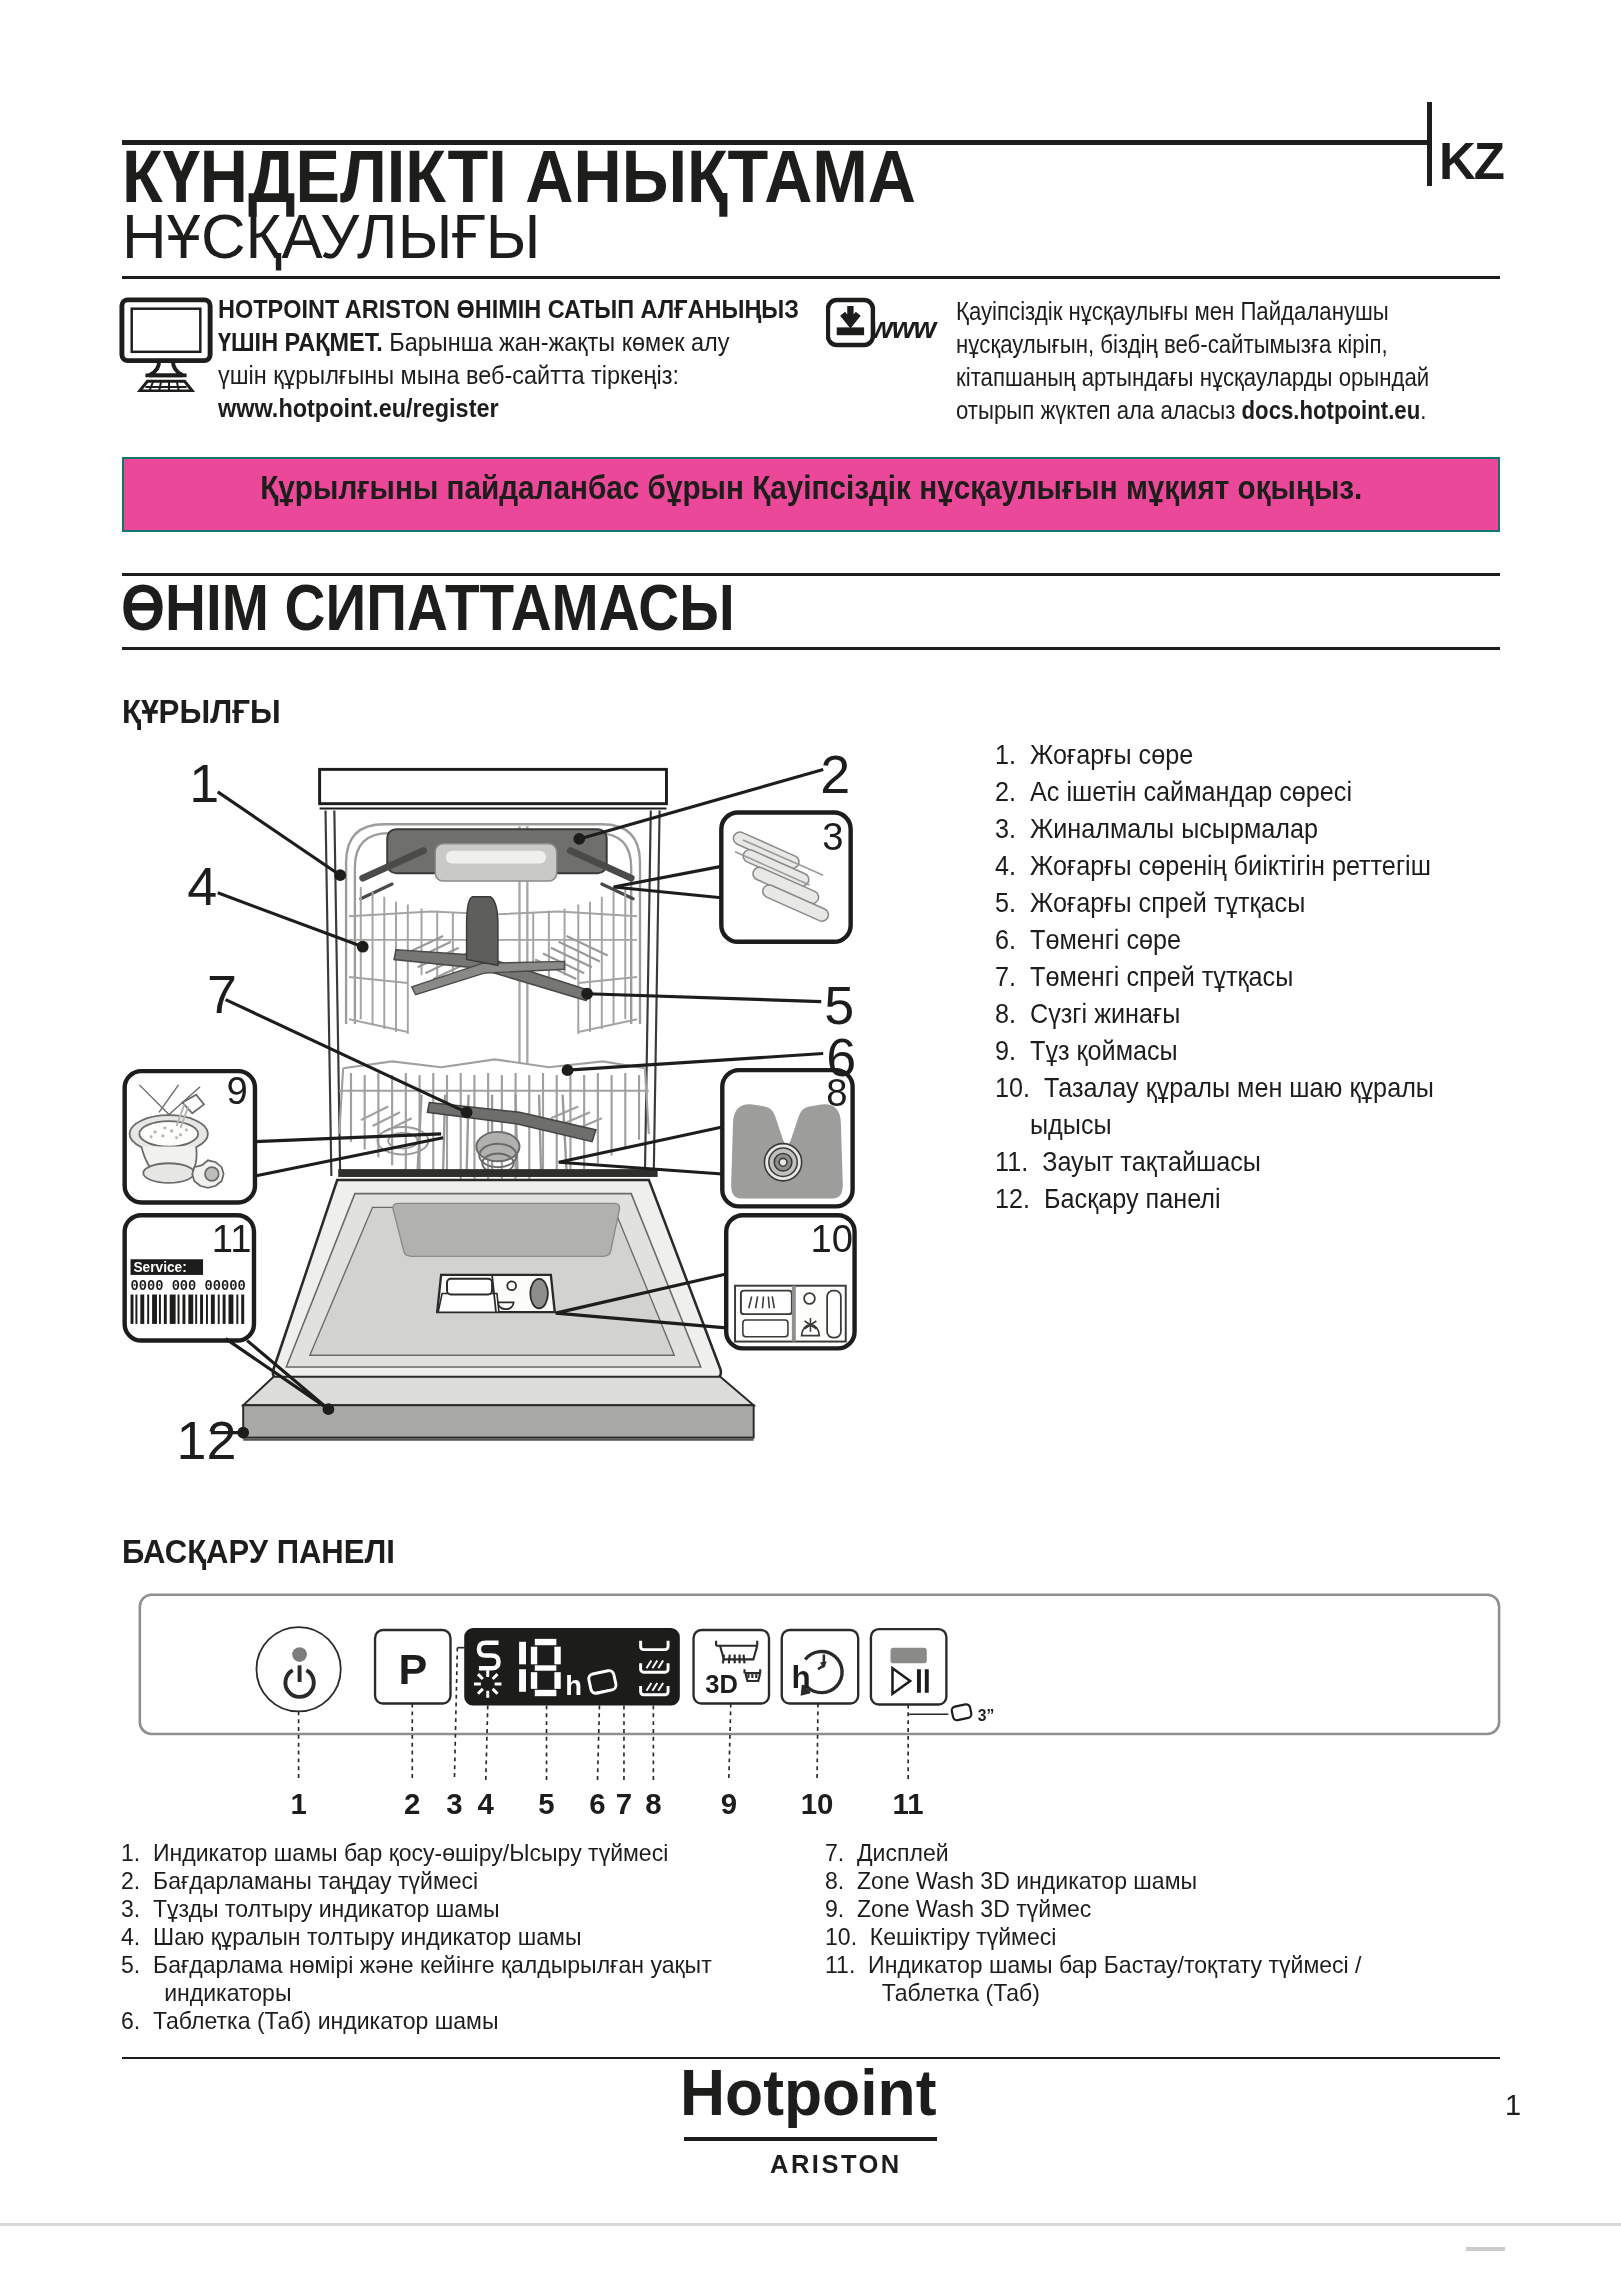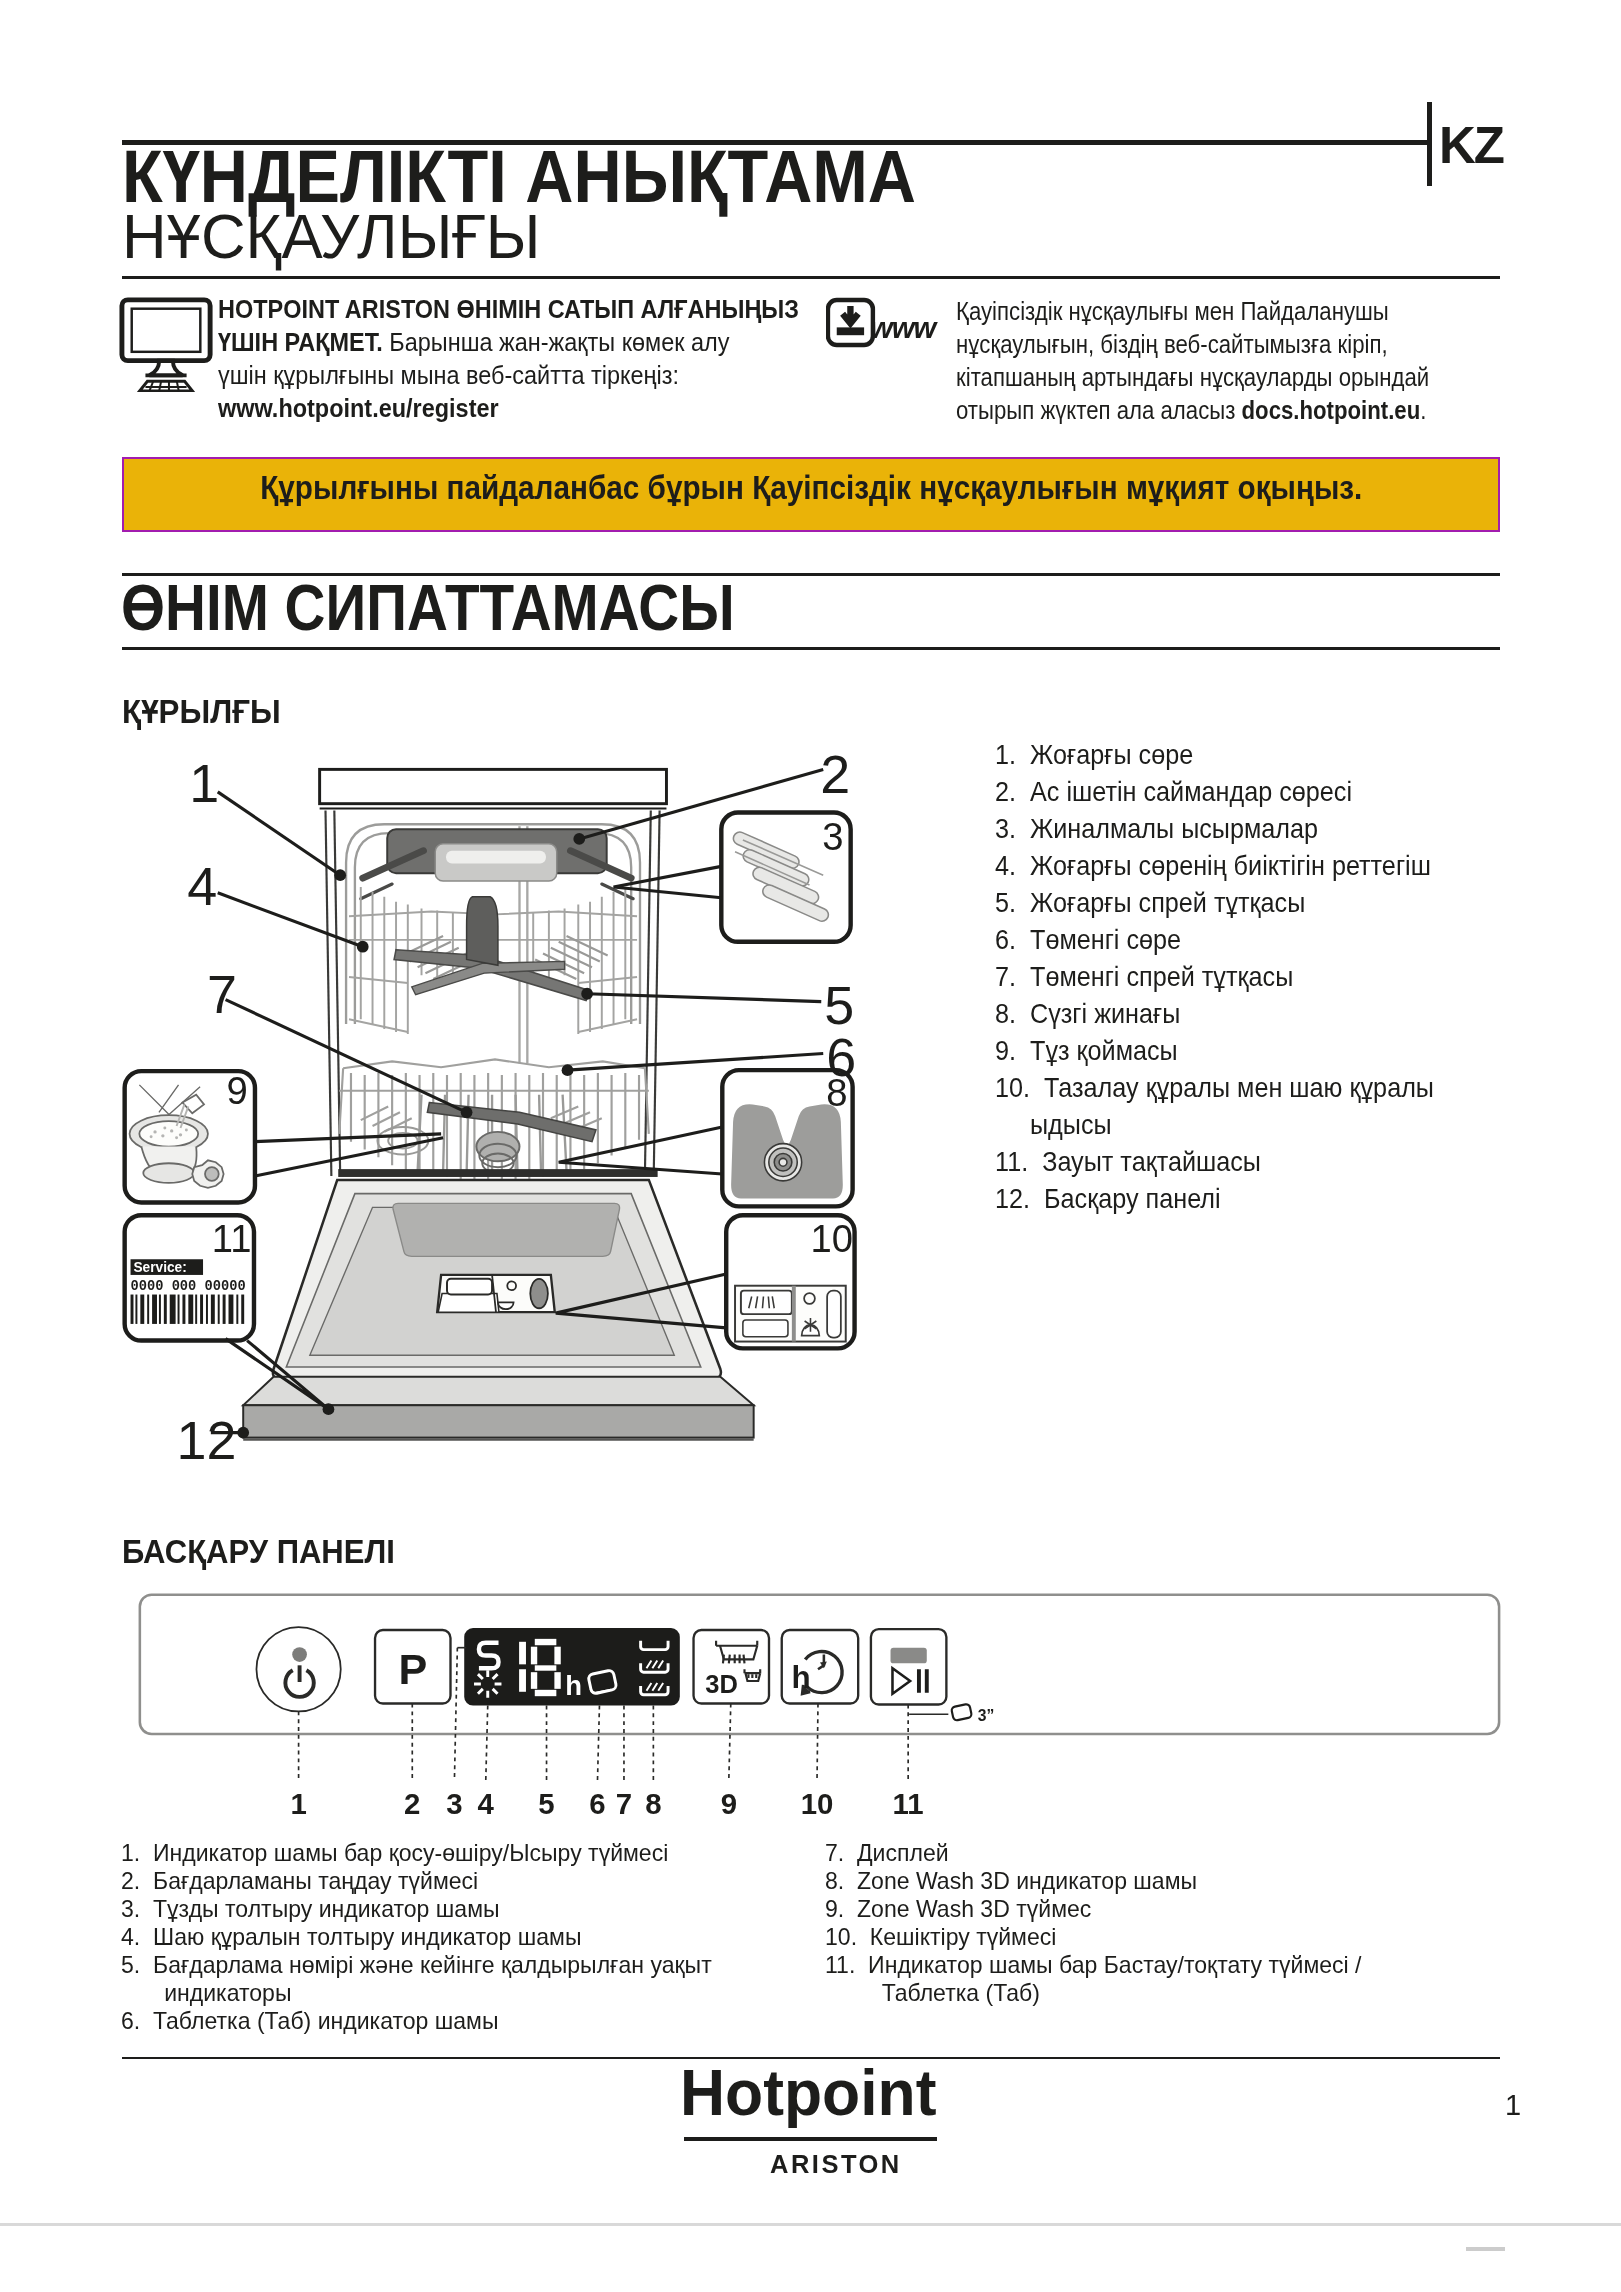--- a/index.html
+++ b/index.html
@@ -6,21 +6,21 @@
   body{width:1621px;height:2293px;position:relative;background:#ffffff;
        font-family:"Liberation Sans", sans-serif;color:#1d1d1b;}
   .abs{position:absolute;}
   .b{font-weight:bold;}
 </style>
 </head>
 <body>
 
 <div class="abs" style="left:1427px;top:102px;width:4.9px;height:84px;background:#1d1d1b;"></div>
 
-<div class="abs b" style="left:1439px;top:120px;font-size:51px;line-height:1;letter-spacing:-2px;">KZ</div>
+<div class="abs b" style="left:1439px;top:136px;font-size:51px;line-height:1;letter-spacing:-2px;">KZ</div>
 
 <div class="abs" style="left:122px;top:140px;width:1308px;height:4.9px;background:#1d1d1b;"></div>
 
 <div class="abs b" style="left:122px;top:140px;font-size:74px;line-height:1;transform:scaleX(0.901);transform-origin:0 0;white-space:nowrap;">КҮНДЕЛІКТІ АНЫҚТАМА</div>
 
 <div class="abs" style="left:122px;top:205px;font-size:63px;line-height:1;transform:scaleX(0.98);transform-origin:0 0;white-space:nowrap;">НҰСҚАУЛЫҒЫ</div>
 
 <div class="abs" style="left:122px;top:276px;width:1378px;height:2.9px;background:#1d1d1b;"></div>
 
 <svg class="abs" style="left:118px;top:294px;" width="98" height="98" viewBox="0 0 100 100">
@@ -46,21 +46,21 @@
   <text x="45" y="42" font-size="30" font-weight="bold" font-style="italic" fill="#1d1d1b" letter-spacing="-1">www</text>
 </svg>
 
 <div class="abs" style="left:956px;top:295px;font-size:25.5px;line-height:33px;white-space:nowrap;transform:scaleX(0.87);transform-origin:0 0;">
 Қауіпсіздік нұсқаулығы мен Пайдаланушы<br>
 нұсқаулығын, біздің веб-сайтымызға кіріп,<br>
 кітапшаның артындағы нұсқауларды орындай<br>
 отырып жүктеп ала аласыз <span class="b">docs.hotpoint.eu</span>.
 </div>
 
-<div class="abs b" style="left:122px;top:457px;width:1374px;height:71px;background:#eab308;border:2px solid #a21caf;font-size:33px;text-align:center;line-height:57px;"><span style="display:inline-block;transform:scaleX(0.9);">Құрылғыны пайдаланбас бұрын Қауіпсіздік нұсқаулығын мұқият оқыңыз.</span></div>
+<div class="abs b" style="left:122px;top:457px;width:1374px;height:71px;background:#ec4899;border:2px solid #0f766e;font-size:33px;text-align:center;line-height:57px;"><span style="display:inline-block;transform:scaleX(0.9);">Құрылғыны пайдаланбас бұрын Қауіпсіздік нұсқаулығын мұқият оқыңыз.</span></div>
 
 <div class="abs" style="left:122px;top:573px;width:1378px;height:2.9px;background:#1d1d1b;"></div>
 
 <div class="abs b" style="left:121px;top:576px;font-size:64px;line-height:1;transform:scaleX(0.885);transform-origin:0 0;white-space:nowrap;">ӨНІМ СИПАТТАМАСЫ</div>
 
 <div class="abs" style="left:122px;top:647px;width:1378px;height:2.9px;background:#1d1d1b;"></div>
 
 <div class="abs b" style="left:122px;top:695px;font-size:33px;line-height:1;transform:scaleX(0.95);transform-origin:0 0;">ҚҰРЫЛҒЫ</div>
 
 <svg class="abs" style="left:108px;top:730px;" width="774" height="745" viewBox="0 0 790 760" fill="none">

